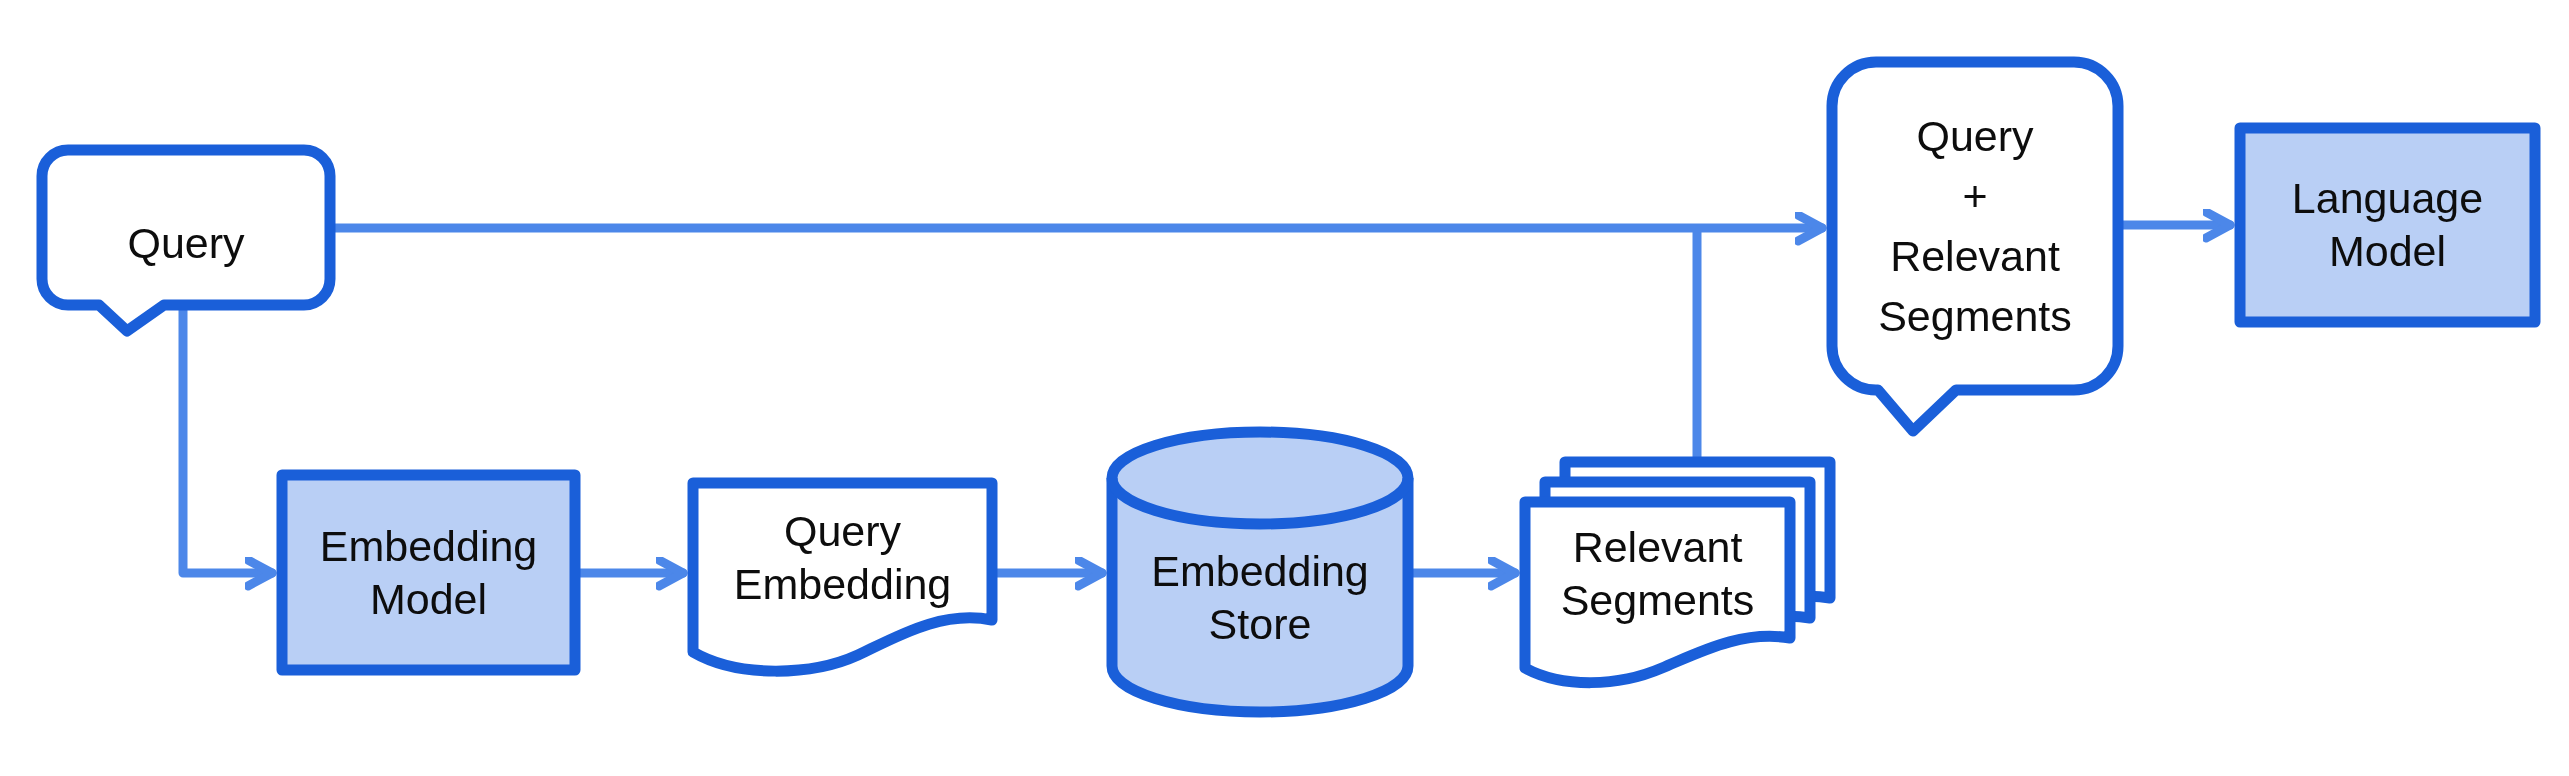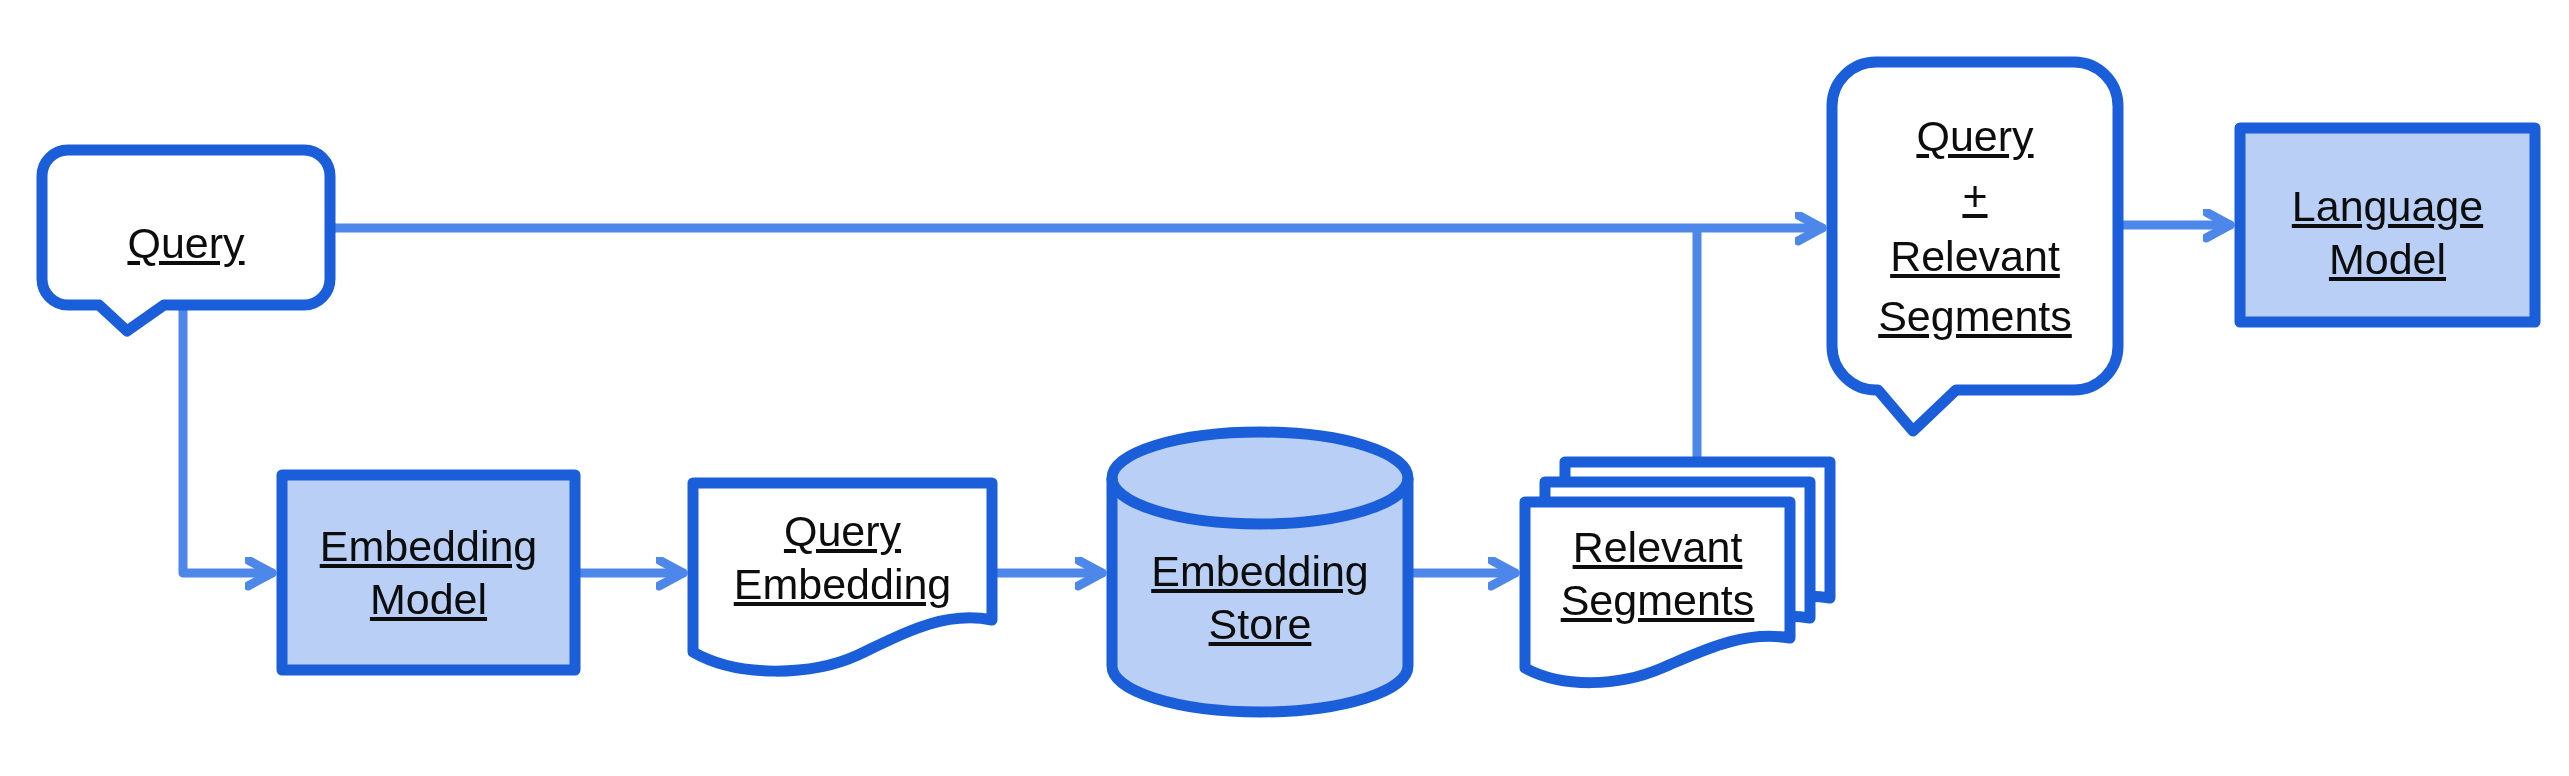--- a/index.html
+++ b/index.html
@@ -46,21 +46,20 @@
   .node-label {
     position: absolute;
     display: flex;
     align-items: center;
     justify-content: center;
     text-align: center;
     white-space: pre-line;
     color: var(--text);
     font-size: 43px;
     line-height: 53px;
-    text-decoration: underline;
   }
 </style>
 </head>
 <body>
 
 <div id="stage">
 
   <svg id="diagram-svg" viewBox="0 0 2569 776">
     <defs>
       <marker id="arrowhead" markerUnits="userSpaceOnUse" markerWidth="40" markerHeight="40" refX="27" refY="16" orient="auto">
@@ -107,15 +106,15 @@
 Store</div>
 
   <div class="node-label" style="left:1525px; top:500px; width:265px; height:148px;">Relevant
 Segments</div>
 
   <div class="node-label" style="left:1832px; top:62px; width:286px; height:328px; line-height:60px;">Query
 +
 Relevant
 Segments</div>
 
-  <div class="node-label" style="left:2240px; top:136px; width:295px; height:194px;">Language
+  <div class="node-label" style="left:2240px; top:128px; width:295px; height:194px;">Language
 Model</div>
 </div>
 
 </body></html>

